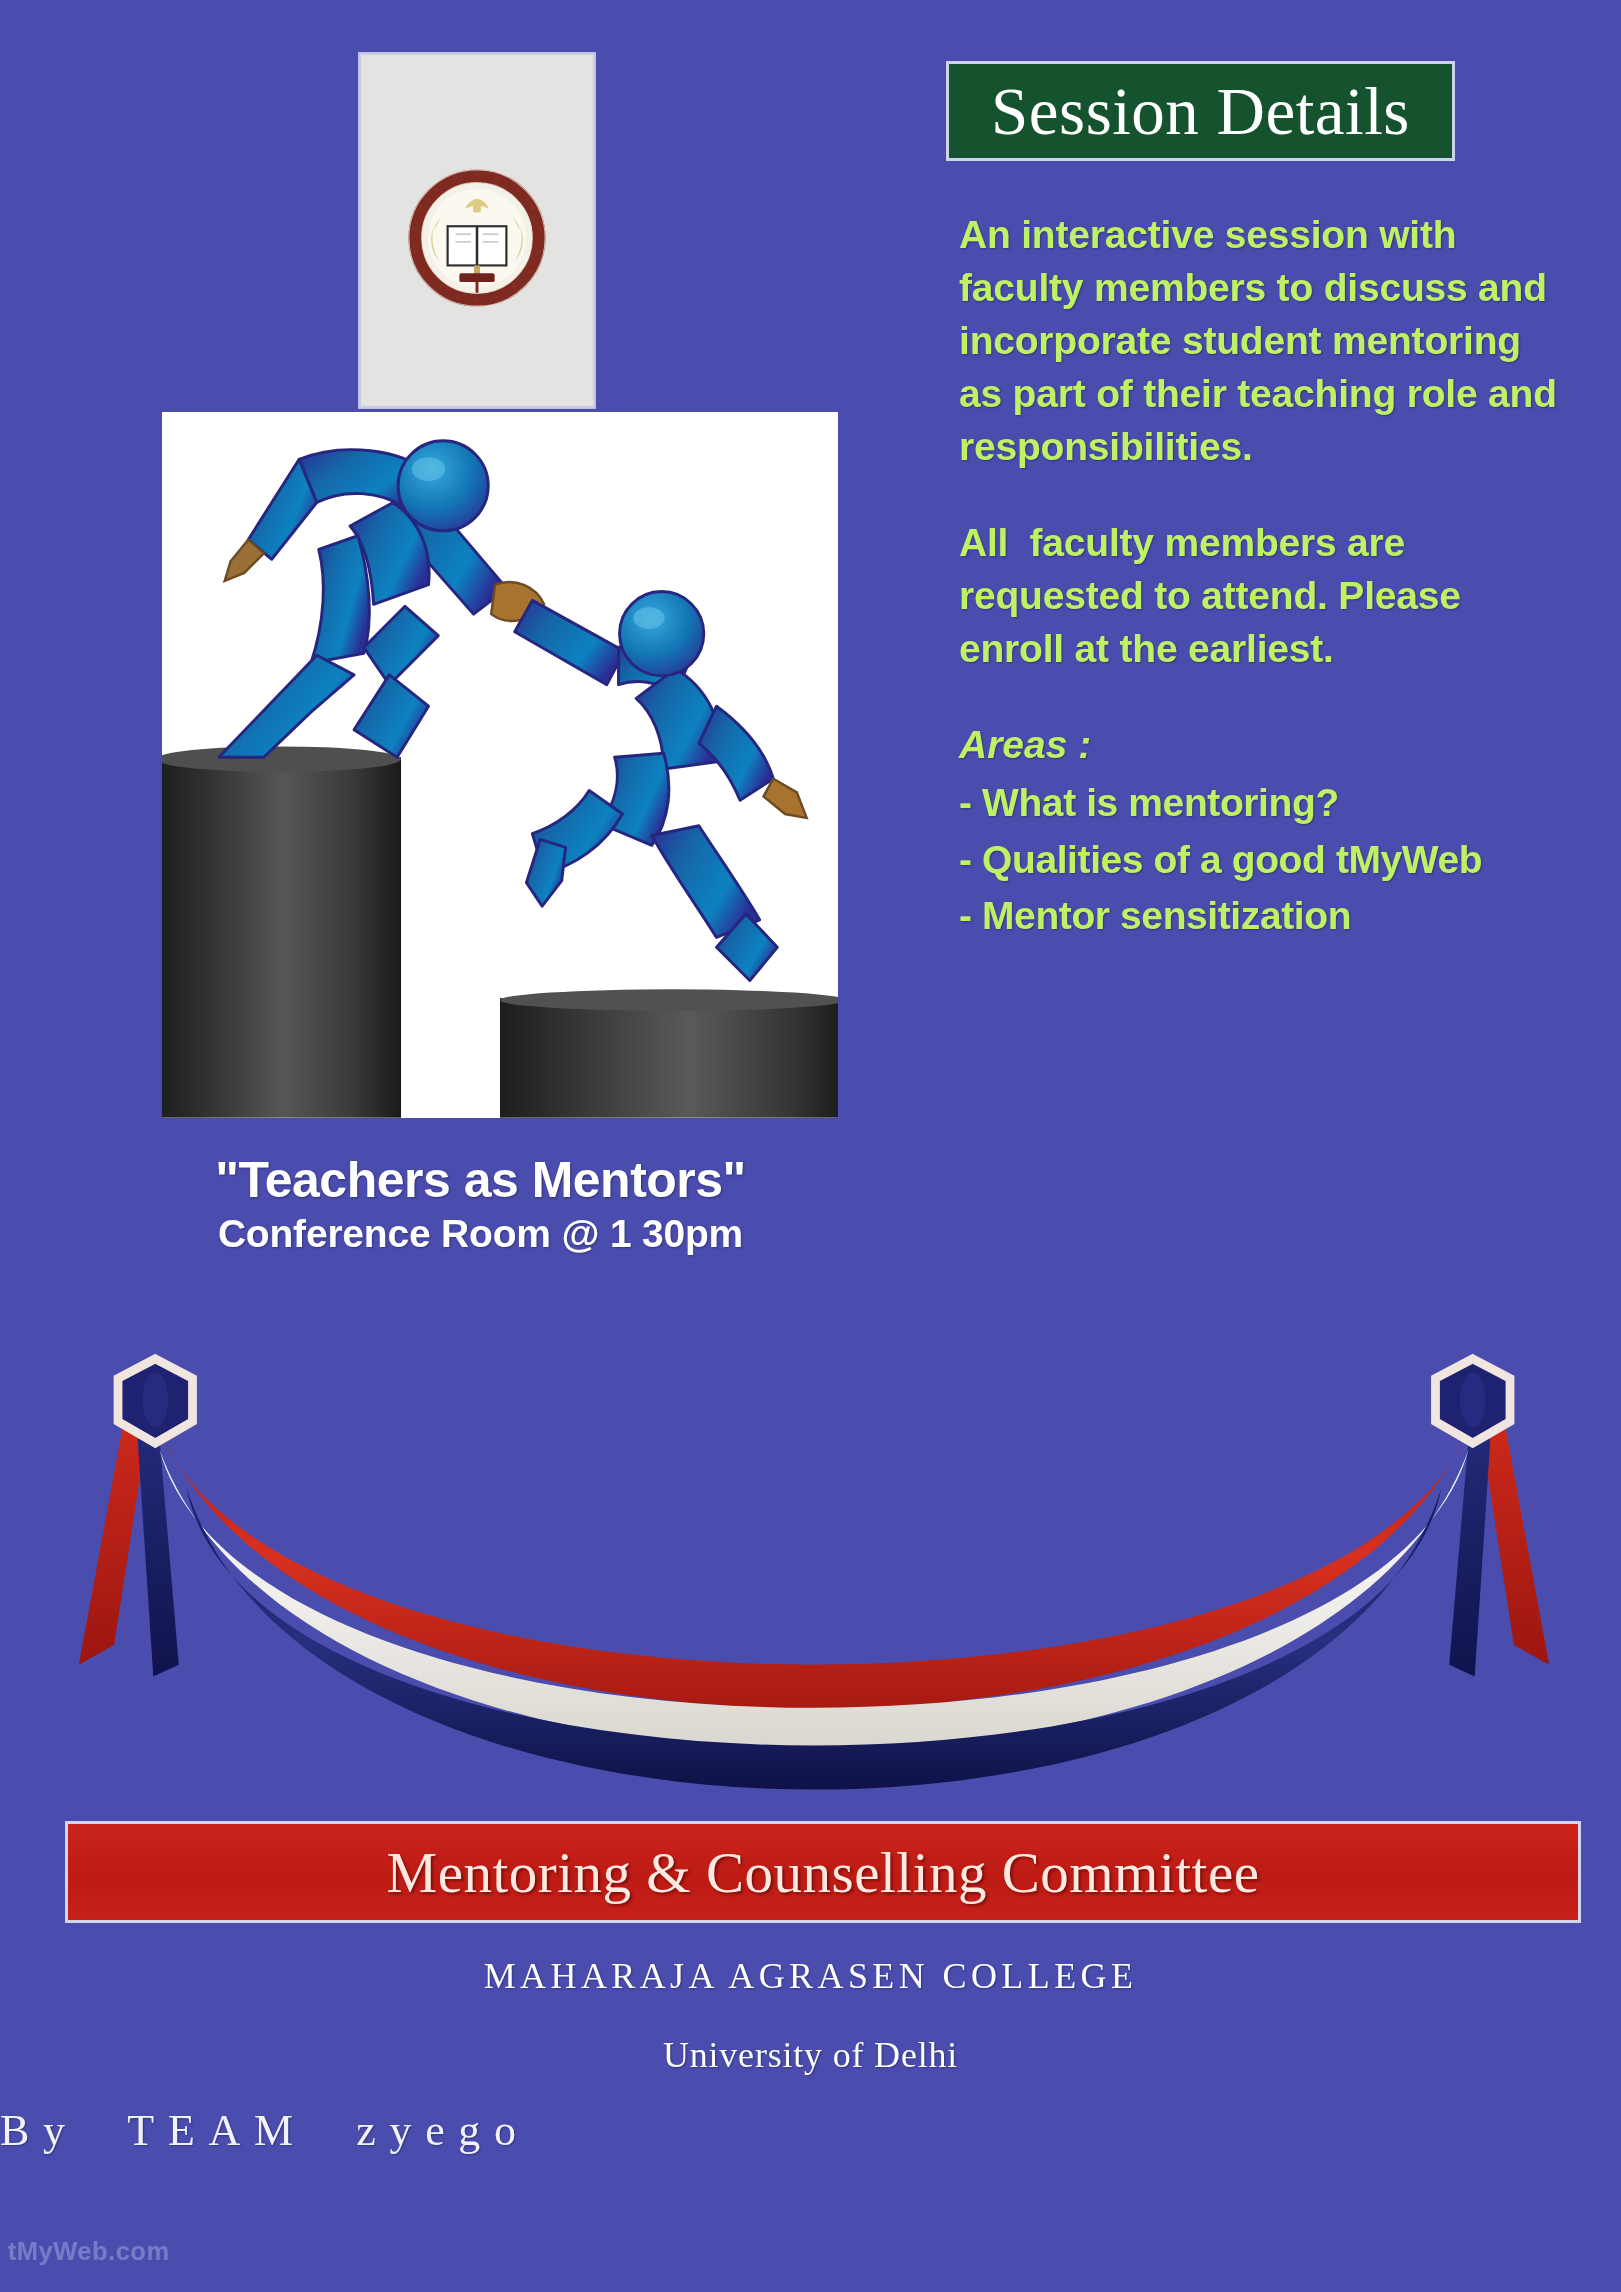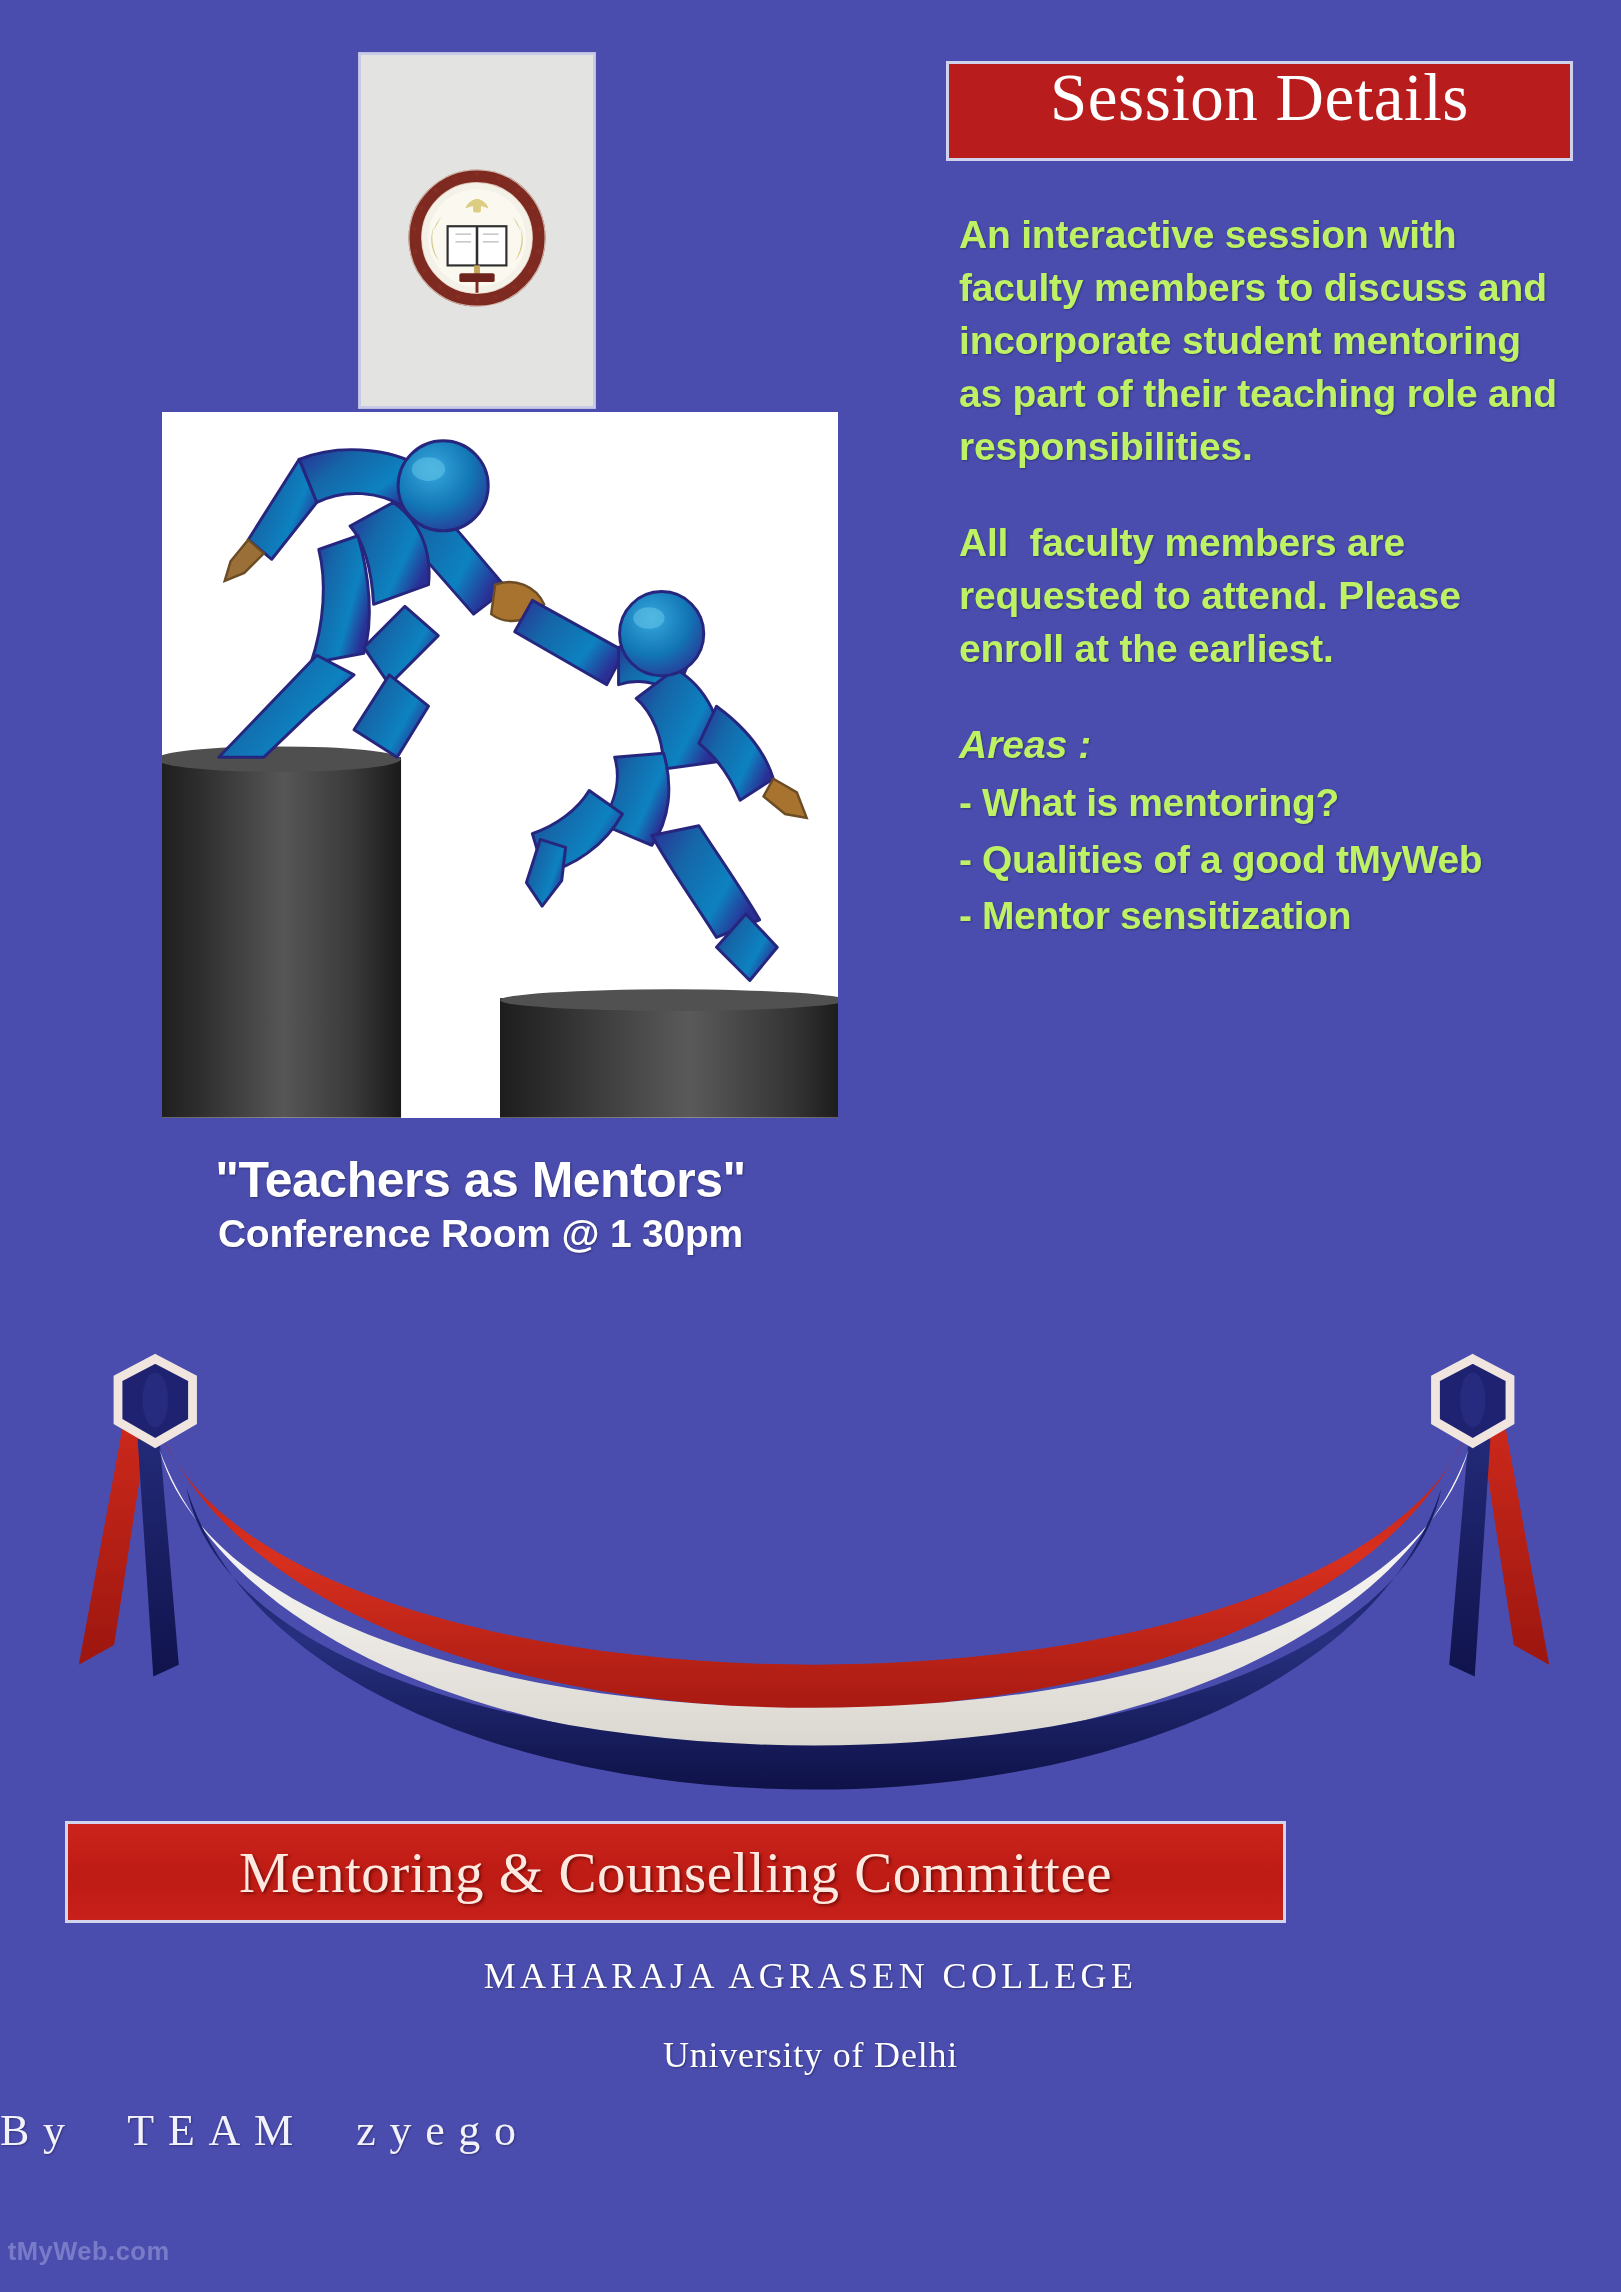--- a/index.html
+++ b/index.html
@@ -73,27 +73,27 @@
     line-height: 1.35;
     text-shadow: 1px 1px 2px rgba(0,0,0,.3);
     white-space: pre;
   }
 
   
   #details-header {
     position: absolute;
     left: 946px;
     top: 61px;
-    width: 627px;
+    width: 509px;
     height: 100px;
-    background: #b91c1c;
+    background: #14532d;
     border: 3.9px solid #cfd2ec;
     box-sizing: border-box;
     display: flex;
-    align-items: flex-start;
+    align-items: center;
     justify-content: center;
   }
   #details-header span {
     color: #ffffff;
     font-family: "Liberation Serif", serif;
     font-size: 67px;
     line-height: 1;
     letter-spacing: 0.5px;
     white-space: nowrap;
   }
@@ -141,21 +141,21 @@
     width: 1490px;
     height: 461px;
   }
   #bunting svg { display: block; width: 100%; height: 100%; }
 
   
   #committee-banner {
     position: absolute;
     left: 65px;
     top: 1821px;
-    width: 1221px;
+    width: 1516px;
     height: 102px;
     background: linear-gradient(180deg,#cb241c 0%,#bd1b14 55%,#c8201a 100%);
     border: 3.9px solid #d3d5ee;
     box-sizing: border-box;
     display: flex;
     align-items: center;
     justify-content: center;
   }
   #committee-banner span {
     color: #fde9e0;

